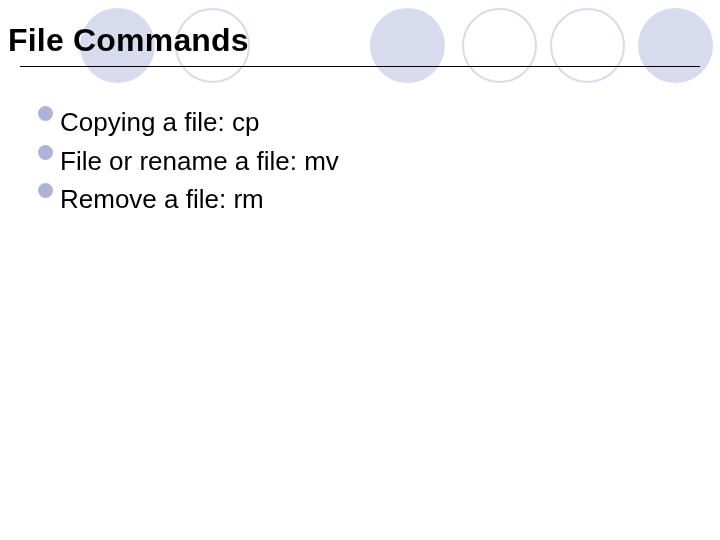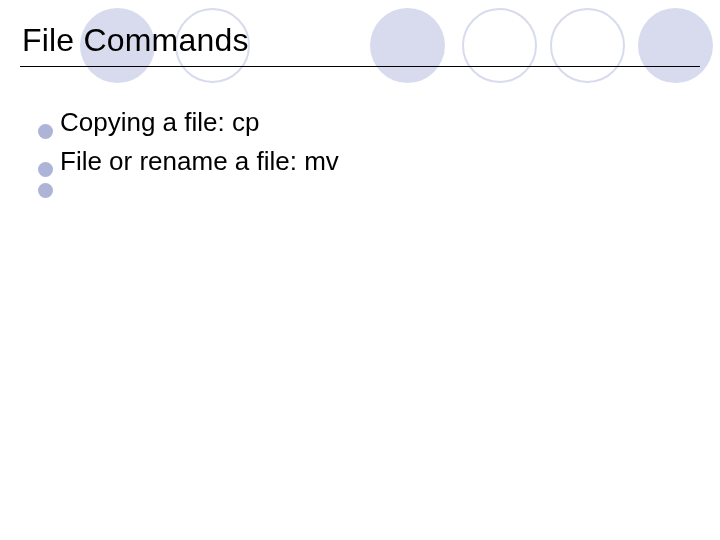--- a/index.html
+++ b/index.html
@@ -38,43 +38,43 @@
   
   .c1 { left: 80px;  top: 0; }
   .c2 { left: 175px; top: 0; }
   .c3 { left: 370px; top: 0; }
   .c4 { left: 462px; top: 0; }
   .c5 { left: 550px; top: 0; }
   .c6 { left: 638px; top: 0; }
 
   .title {
     position: absolute;
-    left: 22px;
+    left: 8px;
     top: 22px;
     font-size: 32px;
-    font-weight: 400;
+    font-weight: 700;
     letter-spacing: 0.2px;
   }
   .title-underline {
     position: absolute;
     left: 20px;
     top: 66px;
     width: 680px;
     height: 0;
     border-top: 1.5px solid #000000;
   }
 
   .bullets {
     position: absolute;
     left: 38px;
     top: 106px;
   }
   .bullet-row {
     display: flex;
-    align-items: flex-end;
+    align-items: flex-start;
     margin-bottom: 6px;
   }
   .bullet-dot {
     width: 15px;
     height: 15px;
     border-radius: 50%;
     background: #aeb3d8;
     margin-right: 7px;
     flex: none;
   }
@@ -102,14 +102,15 @@
   <div class="bullet-row">
     <span class="bullet-dot"></span>
     <span class="bullet-text">Copying a file: cp</span>
   </div>
   <div class="bullet-row">
     <span class="bullet-dot"></span>
     <span class="bullet-text">File or rename a file: mv</span>
   </div>
   <div class="bullet-row">
     <span class="bullet-dot"></span>
+    <span class="bullet-text">Remove a file: rm</span>
   </div>
 </div>
 
 </body></html>

